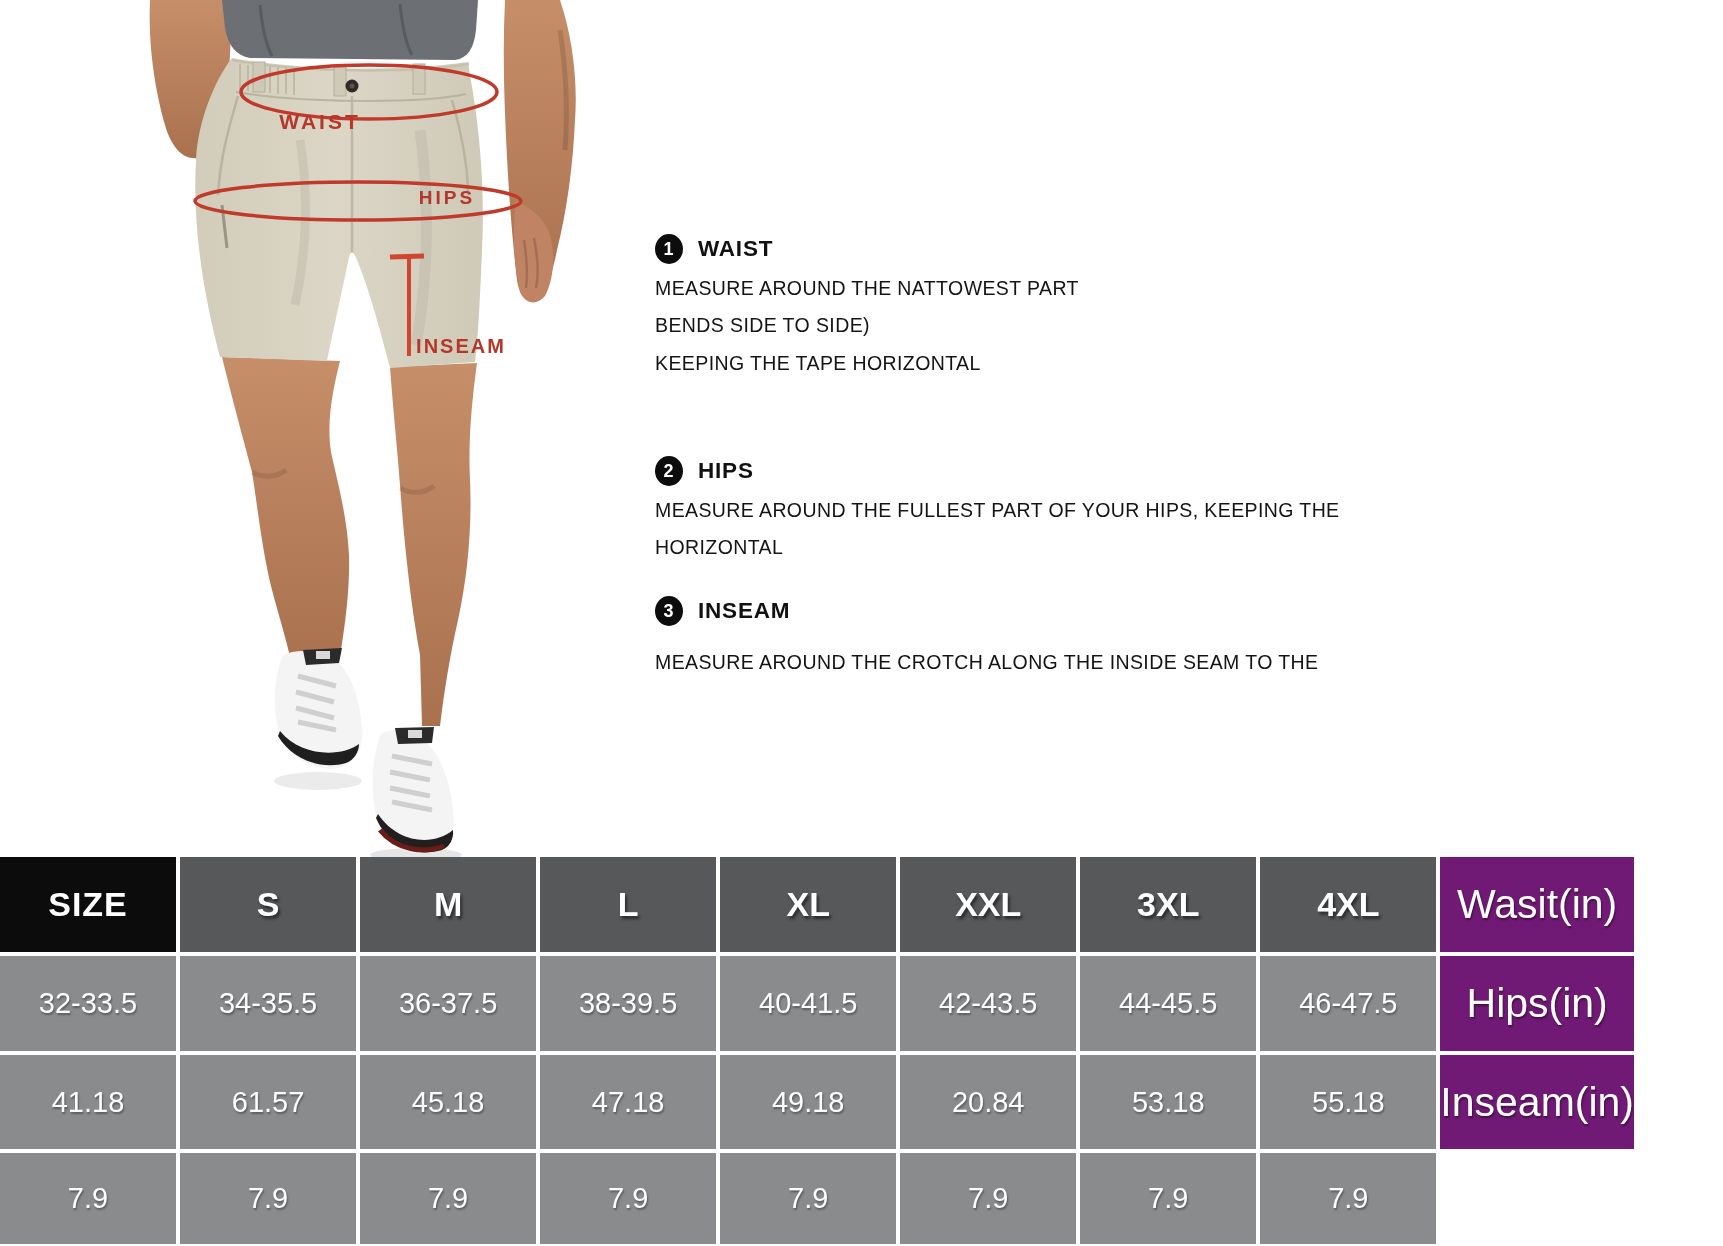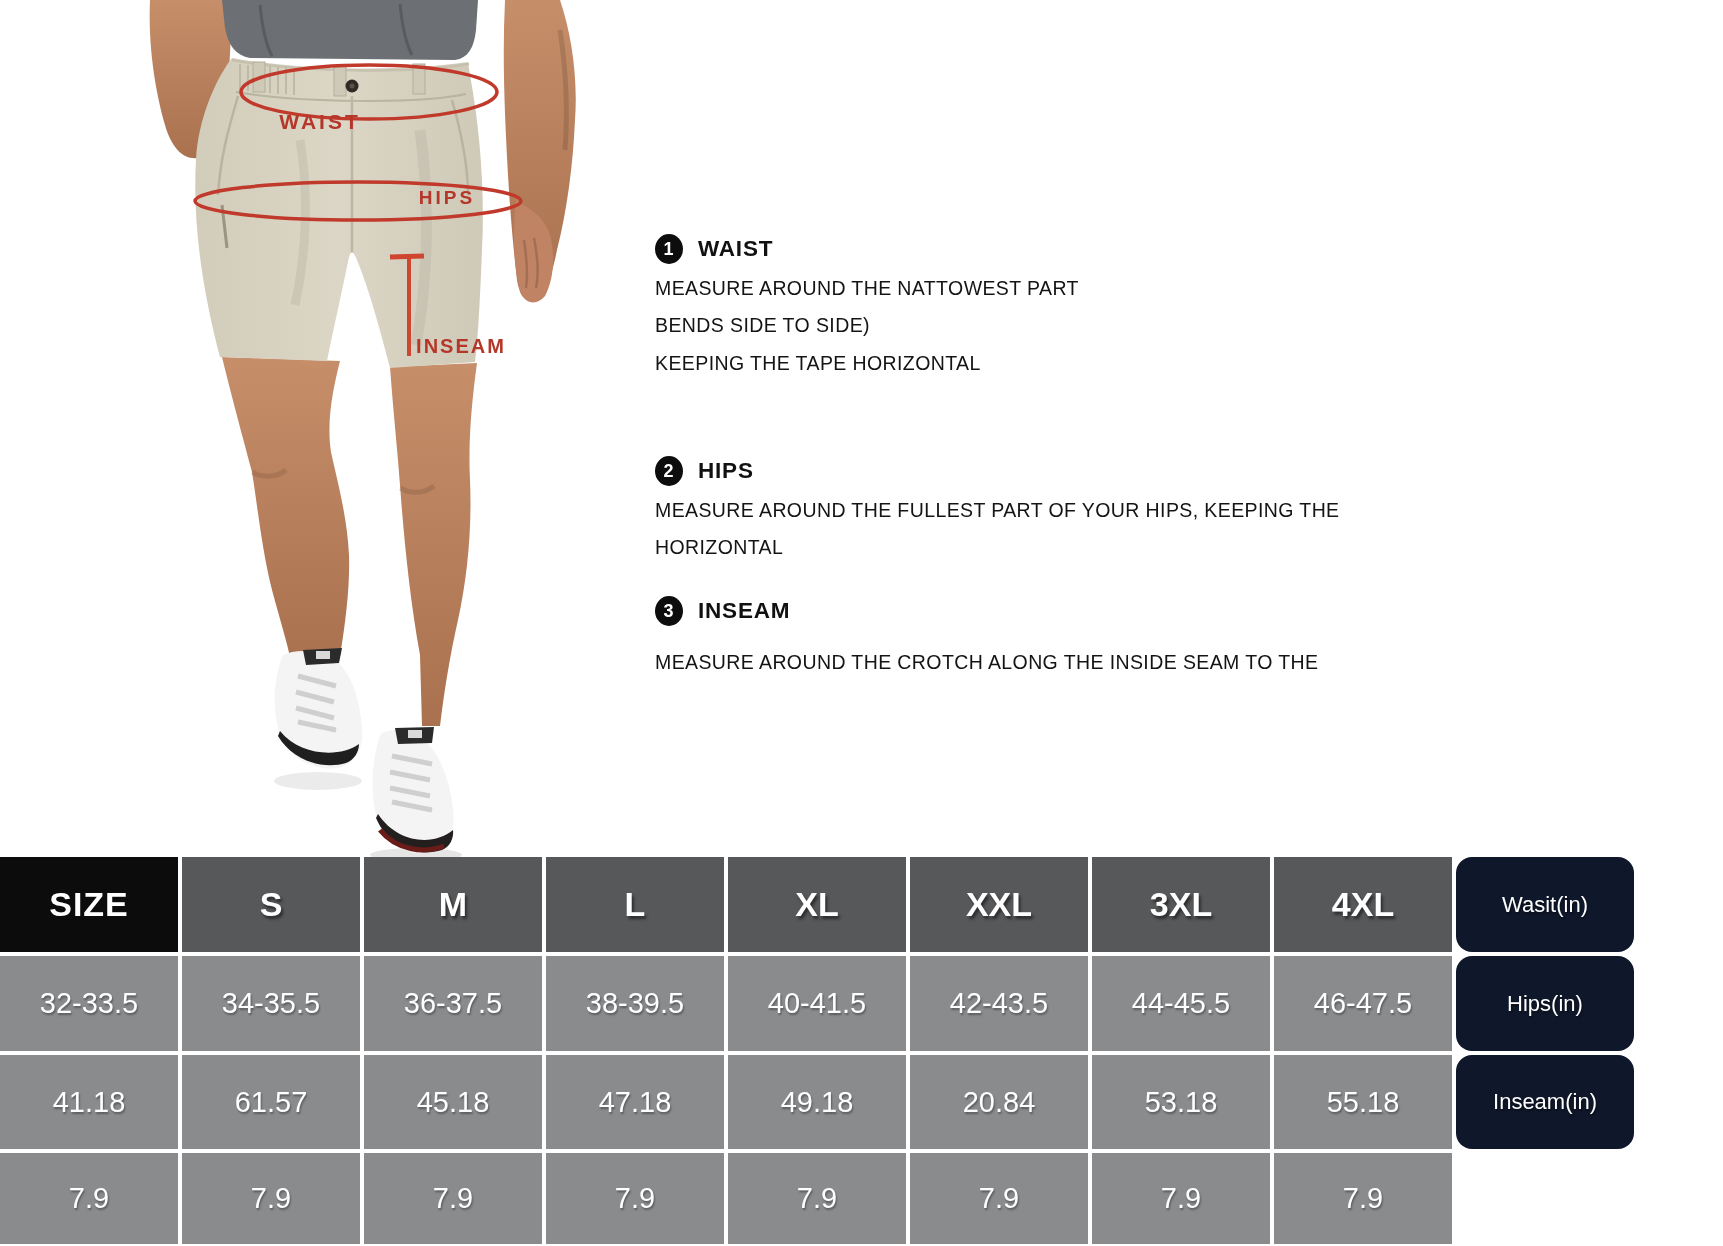--- a/index.html
+++ b/index.html
@@ -23,21 +23,21 @@
   .sec-body.push{margin-top:12px;}
 
   
   #size-table{position:absolute;left:0;top:857px;width:1634px;display:grid;
               grid-template-columns:repeat(9,1fr);
               grid-template-rows:95px 95px 94px 91px;gap:4px;background:#ffffff;}
   .cell{display:flex;align-items:center;justify-content:center;color:#ffffff;}
   .cell.hdr{background:#57585a;font-size:34px;font-weight:700;
             text-shadow:2px 3px 3px rgba(0,0,0,.5);}
   .cell.hdr-size{background:#0c0c0c;font-size:34px;font-weight:700;letter-spacing:1px;}
-  .cell.rowlab{background:#0f172a;font-size:22px;text-shadow:1px 2px 2px rgba(0,0,0,.4);border-radius:16px;}
+  .cell.rowlab{background:#701a75;font-size:41px;text-shadow:1px 2px 2px rgba(0,0,0,.4);}
   .cell.val{background:#8a8b8d;font-size:29px;text-shadow:1px 2px 2px rgba(0,0,0,.35);}
 </style>
 </head>
 <body>
 
 <div id="stage">
 
   <div id="figure-wrap">
     <svg width="620" height="858" viewBox="0 0 620 858">
       <defs>

